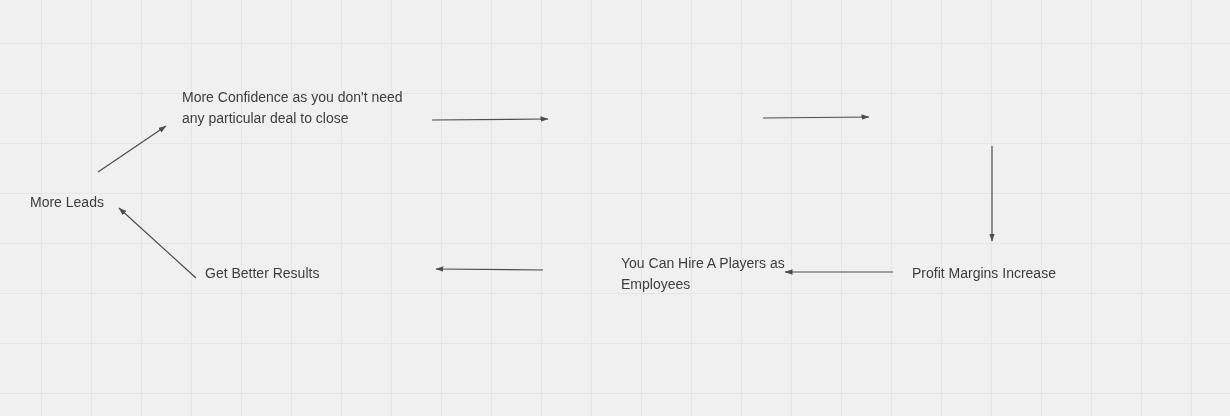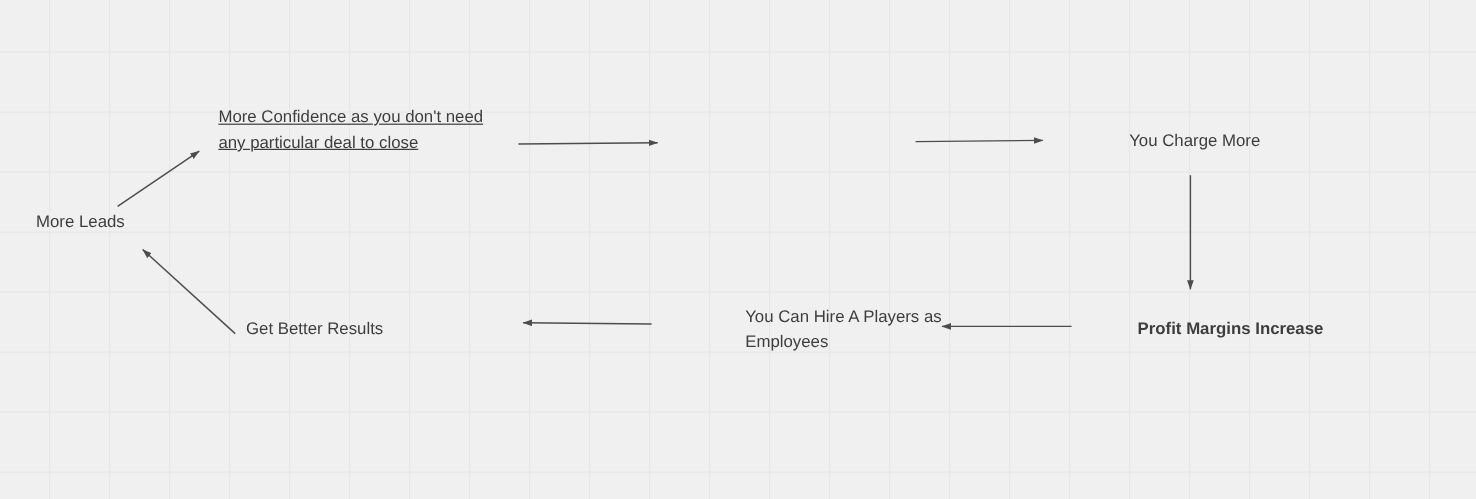--- a/index.html
+++ b/index.html
@@ -58,28 +58,27 @@
     </defs>
     <line x1="98" y1="172" x2="166" y2="126" marker-end="url(#arrowhead)"></line>
     <line x1="432" y1="120" x2="548" y2="119" marker-end="url(#arrowhead)"></line>
     <line x1="763" y1="118" x2="869" y2="117" marker-end="url(#arrowhead)"></line>
     <line x1="992" y1="146" x2="992" y2="241" marker-end="url(#arrowhead)"></line>
     <line x1="893" y1="272" x2="785" y2="272" marker-end="url(#arrowhead)"></line>
     <line x1="543" y1="270" x2="436" y2="269" marker-end="url(#arrowhead)"></line>
     <line x1="196" y1="278" x2="119" y2="208" marker-end="url(#arrowhead)"></line>
   </svg>
 
-  <div class="node" style="left:30px; top:174px;">More Leads</div>
+  <div class="node" style="left:30px; top:192px;">More Leads</div>
 
-  <div class="node" style="left:182px; top:87px;text-decoration:underline;">More Confidence as you don't need
+  <div class="node" style="left:182px; top:87px;">More Confidence as you don't need
 any particular deal to close</div>
 
 
-  <div class="node" style="left:941px; top:107px;">You Charge More</div>
 
-  <div class="node" style="left:948px; top:263px;font-weight:bold;">Profit Margins Increase</div>
+  <div class="node" style="left:912px; top:263px;">Profit Margins Increase</div>
 
   <div class="node" style="left:588px; top:253px;margin-left:33px;">You Can Hire A Players as
 Employees</div>
 
   <div class="node" style="left:205px; top:263px;">Get Better Results</div>
 
 </div>
 
 </body></html>

